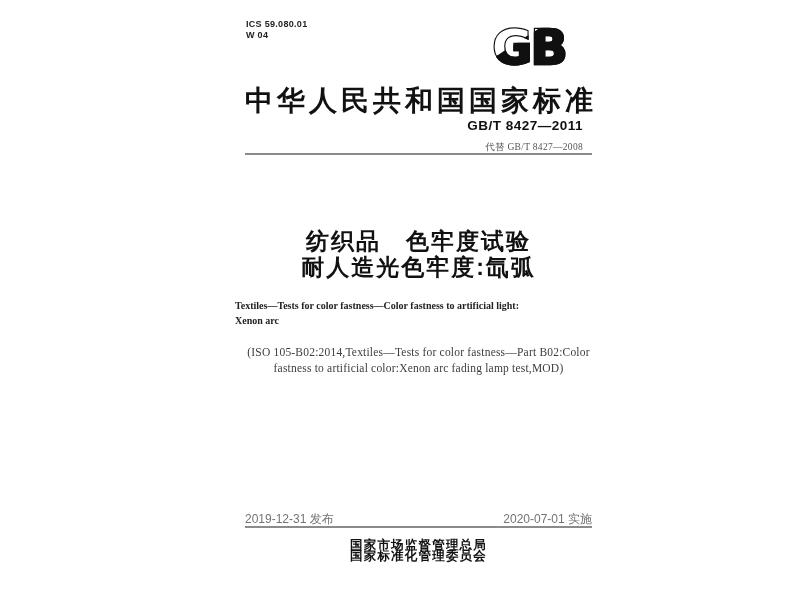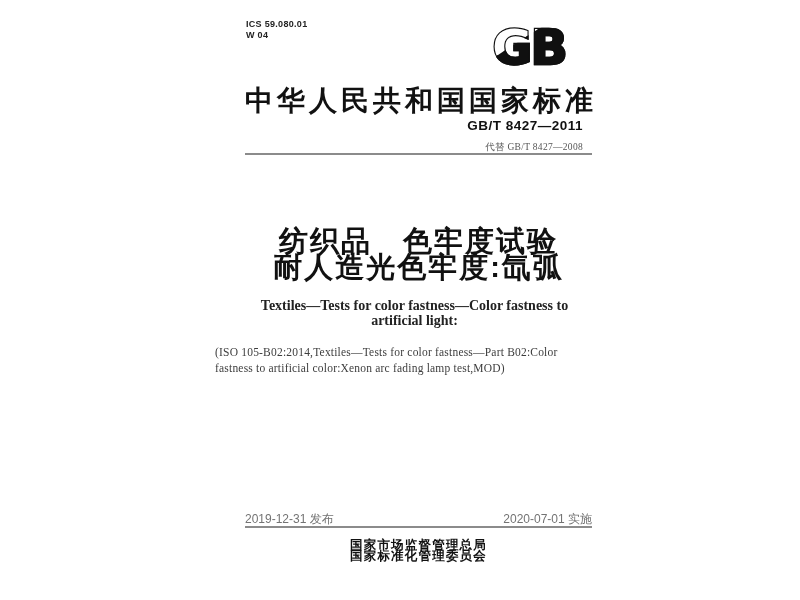--- a/index.html
+++ b/index.html
@@ -30,28 +30,28 @@
        font-size:13.5px;font-weight:bold;letter-spacing:.5px;color:#111;}
   .std-number .replaces{font-size:9.5px;color:#555;margin-top:8px;letter-spacing:.3px;}
 
   .rule{height:2px;background:#8b8b8b;}
   .rule-top{left:245px;top:153px;width:347px;}
   .rule-bottom{left:245px;top:526px;width:347px;}
 
   
   .cn-title{left:245px;top:228px;width:347px;text-align:center;
        font-family:"Liberation Sans","DejaVu Sans",sans-serif;
-       font-size:29px;font-weight:bold;letter-spacing:2px;line-height:26px;color:#111;}
+       font-size:23px;font-weight:bold;letter-spacing:2px;line-height:26px;color:#111;}
 
   
-  .en-title{left:241px;top:298px;width:347px;text-align:center;
-       font-size:14px;font-weight:bold;line-height:15px;color:#222;}
+  .en-title{left:235px;top:298px;width:347px;text-align:left;
+       font-size:10px;font-weight:bold;line-height:15px;color:#222;}
 
   
-  .iso-ref{left:215px;top:344px;width:407px;text-align:left;
+  .iso-ref{left:215px;top:344px;width:407px;text-align:center;
        font-size:11.5px;line-height:16px;color:#3d3d3d;letter-spacing:.2px;}
 
   
   .date-row{left:245px;top:511px;width:347px;display:flex;justify-content:space-between;
        font-family:"Liberation Sans","DejaVu Sans",sans-serif;font-size:12px;color:#737373;}
 
   
   .issuer{left:245px;top:540px;width:347px;display:flex;justify-content:center;
        align-items:center;gap:28px;flex-direction:column;}
   .issuer-lines{text-align:center;font-weight:bold;font-size:12.5px;line-height:11px;
@@ -85,20 +85,21 @@
 
 <div class="abs rule rule-top"></div>
 
 <div class="abs cn-title">
   <div>纺织品　色牢度试验</div>
   <div>耐人造光色牢度:氙弧</div>
 </div>
 
 <div class="abs en-title">
   <div>Textiles—Tests for color fastness—Color fastness to artificial light:</div>
+  <div>Xenon arc</div>
 </div>
 
 <div class="abs iso-ref">
   <div>(ISO 105-B02:2014,Textiles—Tests for color fastness—Part B02:Color</div>
   <div>fastness to artificial color:Xenon arc fading lamp test,MOD)</div>
 </div>
 
 <div class="abs date-row">
   <span>2019-12-31 发布</span>
   <span>2020-07-01 实施</span>

